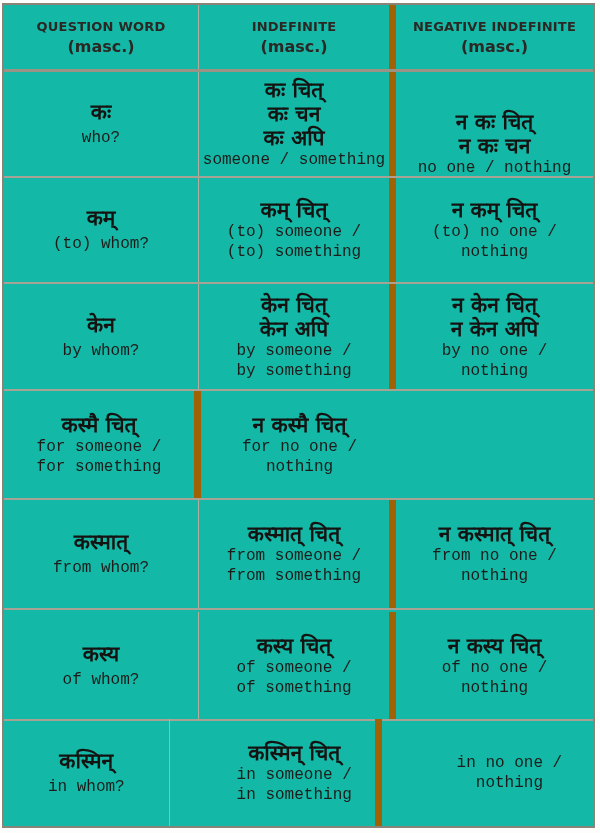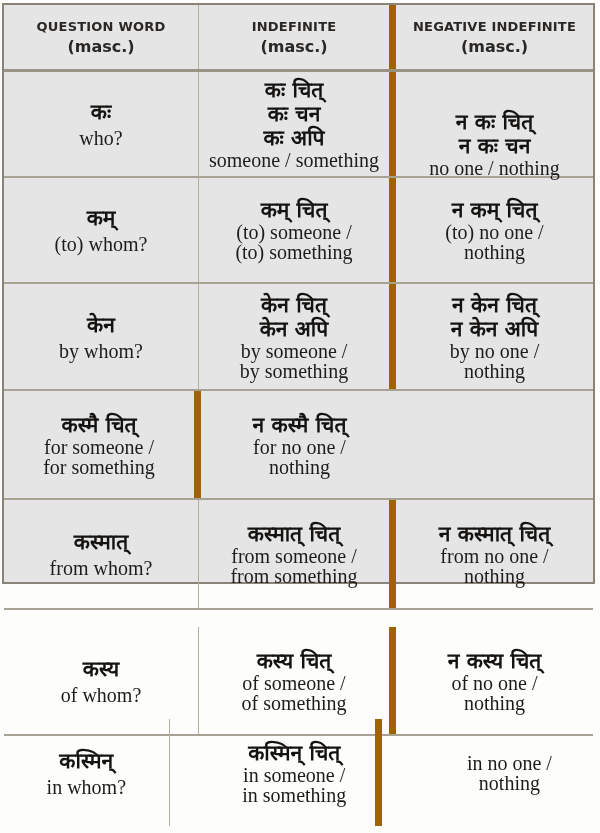--- a/index.html
+++ b/index.html
@@ -19,24 +19,24 @@
       top: 0;
       width: 600px;
       height: 833px;
       background: #fdfdfc;
     }
     .table {
       position: absolute;
       left: 2px;
       top: 3px;
       width: 593px;
-      height: 581px;
+      height: 825px;
       border: 2px solid #8a8478;
       box-sizing: border-box;
-      background: #e5e5e5;
+      background: #14b8a6;
     }
     .row {
       position: absolute;
       left: 0;
       width: 589px;
       display: flex;
       box-sizing: border-box;
     }
     .row.header {
       top: 0;
@@ -77,22 +77,22 @@
       line-height: 20px;
     }
     .skt {
       font-family: "DejaVu Sans", sans-serif;
       font-size: 21px;
       line-height: 24px;
       color: #151311;
       font-weight: bold;
     }
     .eng {
-      font-family: Liberation Serif, serif;
-      font-size: 20px;
+      font-family: Liberation Mono, monospace;
+      font-size: 16px;
       line-height: 20px;
       color: #1e1c1a;
     }
     .c1 .eng { margin-top: 4px; }
     .stack {
       display: flex;
       flex-direction: column;
       align-items: center;
     }
   </style>
@@ -214,21 +214,21 @@
       </div>
       <div class="cell c3">
         <div class="stack">
           <div class="skt">न कस्मात् चित्</div>
           <div class="eng">from no one /</div>
           <div class="eng">nothing</div>
         </div>
       </div>
     </div>
 
-    <div class="row body" style="top:622px;height:109px;">
+    <div class="row body" style="top:607px;height:109px;">
       <div class="cell c1">
         <div class="skt">कस्य</div>
         <div class="eng">of whom?</div>
       </div>
       <div class="cell c2">
         <div class="stack">
           <div class="skt">कस्य चित्</div>
           <div class="eng">of someone /</div>
           <div class="eng">of something</div>
         </div>

